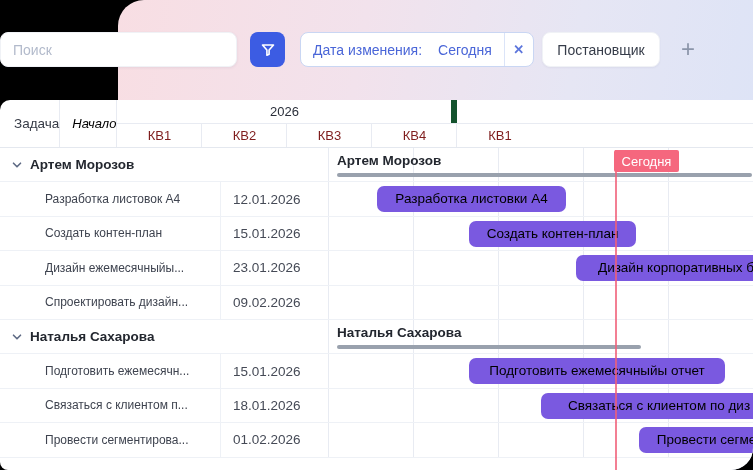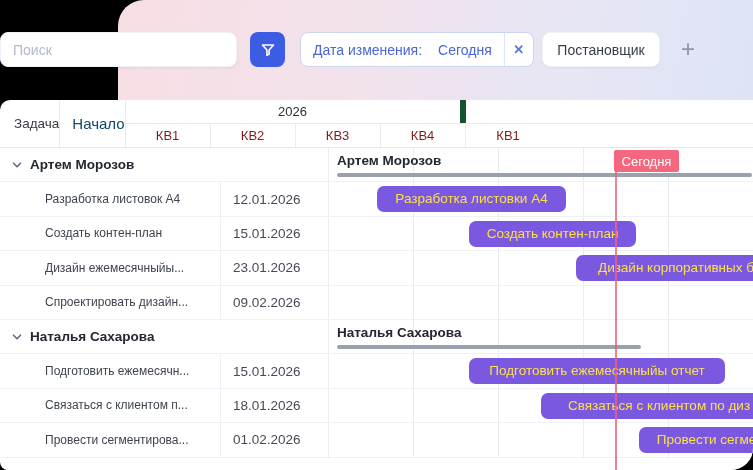--- a/index.html
+++ b/index.html
@@ -59,21 +59,21 @@
     position:absolute; left:0; top:100px; width:753px; height:370px;
     background:#fff; border-radius:10px 0 22px 8px; overflow:hidden; z-index:2;
   }
   .panel-header { display:flex; height:48px; border-bottom:1px solid #e4e8ef; }
   .th-task {
     width:220px; border-right:1px solid #e8ebf2; display:flex; align-items:center;
     padding-left:14px; font-size:13.5px; color:#363b46;
   }
   .th-start {
     width:108px; border-right:1px solid #e8ebf2; display:flex; align-items:center;
-    padding-left:12px; font-size:15px; color:#0c4a6e;
+    padding-left:12px; font-size:13px; color:#000000;font-style:italic;
   }
   .th-timeline { flex:1; display:flex; flex-direction:column; }
   .year-row { height:24px; display:flex; border-bottom:1px solid #e8ebf2; }
   .year-cell {
     width:340px; text-align:center; font-size:13px; color:#2a2f3a; line-height:23px;
     border-right:6px solid #14532d;
   }
   .year-cell.empty { flex:1; border-right:none; }
   .q-row { height:24px; display:flex; }
   .q-cell {
@@ -95,21 +95,21 @@
     width:108px; display:flex; align-items:center; padding-left:12px;
     font-size:13.5px; color:#454a56; border-left:1px solid #eef1f6;
   }
   .cell-gantt {
     flex:1; position:relative; border-left:1px solid #e8ebf2; overflow:hidden;
     background-image:linear-gradient(to right,#e8ebf2 1px,transparent 1px);
     background-size:85px 100%; background-position:84px 0;
   }
   .bar {
     position:absolute; top:4px; height:26px; background:#7a59e0; border-radius:7px;
-    color:#fde047; font-size:13.5px; line-height:26px; text-align:center;
+    color:#000000; font-size:13.5px; line-height:26px; text-align:center;
     white-space:nowrap; overflow:hidden; cursor:pointer;
   }
   .group-label {
     position:absolute; left:8px; top:5px; font-size:13.5px; font-weight:bold; color:#23272f;
     white-space:nowrap;
   }
   .group-line { position:absolute; top:25px; height:4px; border-radius:2px; background:#99a1ad; }
   .chev { width:10px; height:10px; flex:none; cursor:pointer; }
   
   .today-overlay { position:absolute; left:328px; top:0; right:0; bottom:0; pointer-events:none; z-index:4; }

